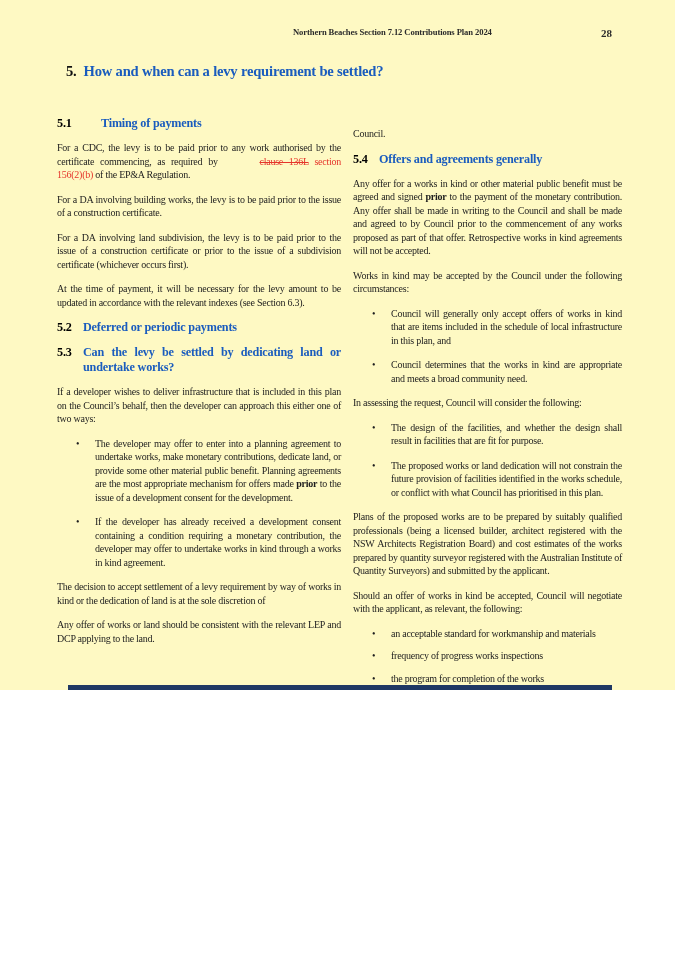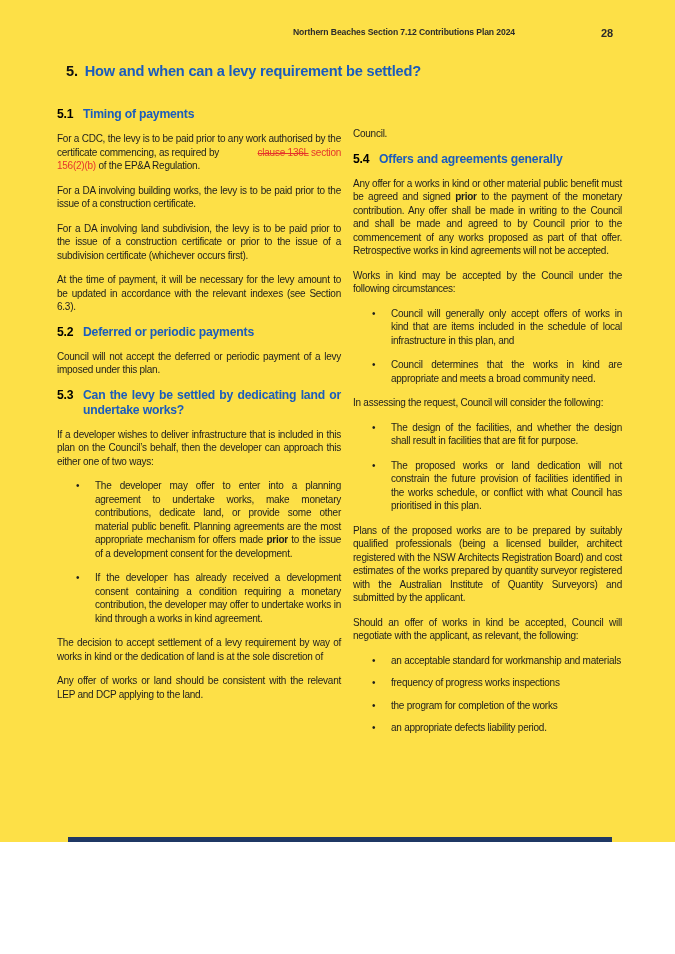--- a/index.html
+++ b/index.html
@@ -1,21 +1,21 @@
 <!DOCTYPE html>
 <html style="--heading-blue: #1A5CBE; --track-red: #E5352B; --footer-navy: #1F3864;"><head>
 <meta charset="utf-8">
 <style>
   html,body{margin:0;padding:0;background:#ffffff;}
   .page{
     position:relative;
-    width:675px;height:842px;
-    background:#fde047;
+    width:675px;height:690px;
+    background:#fef9c3;
     overflow:hidden;
-    font-family:Liberation Sans, sans-serif;
+    font-family:Liberation Serif, serif;
     color:#1d1d1d;
   }
   
   .header-title{
     position:absolute;left:293px;top:27px;
     font-size:8.6px;font-weight:bold;color:#2b2b2b;
     letter-spacing:-0.1px;white-space:nowrap;
   }
   .header-page{
     position:absolute;left:601px;top:27px;
@@ -35,21 +35,21 @@
     display:flex;gap:12px;
   }
   .col{font-size:10px;line-height:13.5px;letter-spacing:-0.25px;}
   .col-left{width:284px;}
   .col-right{width:269px;padding-top:27px;}
   .h2{
     display:flex;
     font-size:12.2px;line-height:15px;font-weight:bold;letter-spacing:-0.2px;
     margin:5px 0 10px 0;color:#000000;
   }
-  .h2:first-child{margin-top:7px;}
+  .h2:first-child{margin-top:16px;gap:18px;}
   .h2 .h2-num{flex:0 0 26px;}
   .h2 .h2-text{flex:1;color:var(--heading-blue);text-align:justify;}
   .body-para{
     margin:0 0 11px 0;
     text-align:justify;
     text-justify:inter-word;
   }
   .bullets{margin:0 0 0 0;}
   .bullet-item{display:flex;margin:0 0 11px 0;padding-left:19px;}
   .bullet-item .dot{flex:0 0 19px;}
@@ -84,21 +84,20 @@
           <span class="h2-text">Timing of payments</span>
         </div>
         <p class="body-para"><span>For a CDC, the levy is to be paid prior to any work authorised by the certificate commencing, as required by </span><span class="run-red-strike">clause 136L</span><span> </span><span class="run-red">section 156(2)(b)</span><span> of the EP&amp;A Regulation.</span></p>
         <p class="body-para"><span>For a DA involving building works, the levy is to be paid prior to the issue of a construction certificate.</span></p>
         <p class="body-para"><span>For a DA involving land subdivision, the levy is to be paid prior to the issue of a construction certificate or prior to the issue of a subdivision certificate (whichever occurs first).</span></p>
         <p class="body-para"><span>At the time of payment, it will be necessary for the levy amount to be updated in accordance with the relevant indexes (see Section 6.3).</span></p>
         <div class="h2">
           <span class="h2-num">5.2</span>
           <span class="h2-text">Deferred or periodic payments</span>
         </div>
-        <p class="body-para"><span>Council will not accept the deferred or periodic payment of a levy imposed under this plan.</span></p>
         <div class="h2">
           <span class="h2-num">5.3</span>
           <span class="h2-text">Can the levy be settled by dedicating land or undertake works?</span>
         </div>
         <p class="body-para"><span>If a developer wishes to deliver infrastructure that is included in this plan on the Council’s behalf, then the developer can approach this either one of two ways:</span></p>
         <div class="bullets">
           <div class="bullet-item">
             <span class="dot">•</span>
             <span class="bullet-text"><span>The developer may offer to enter into a planning agreement to undertake works, make monetary contributions, dedicate land, or provide some other material public benefit. Planning agreements are the most appropriate mechanism for offers made </span><span class="run-bold">prior</span><span> to the issue of a development consent for the development.</span></span>
           </div>

